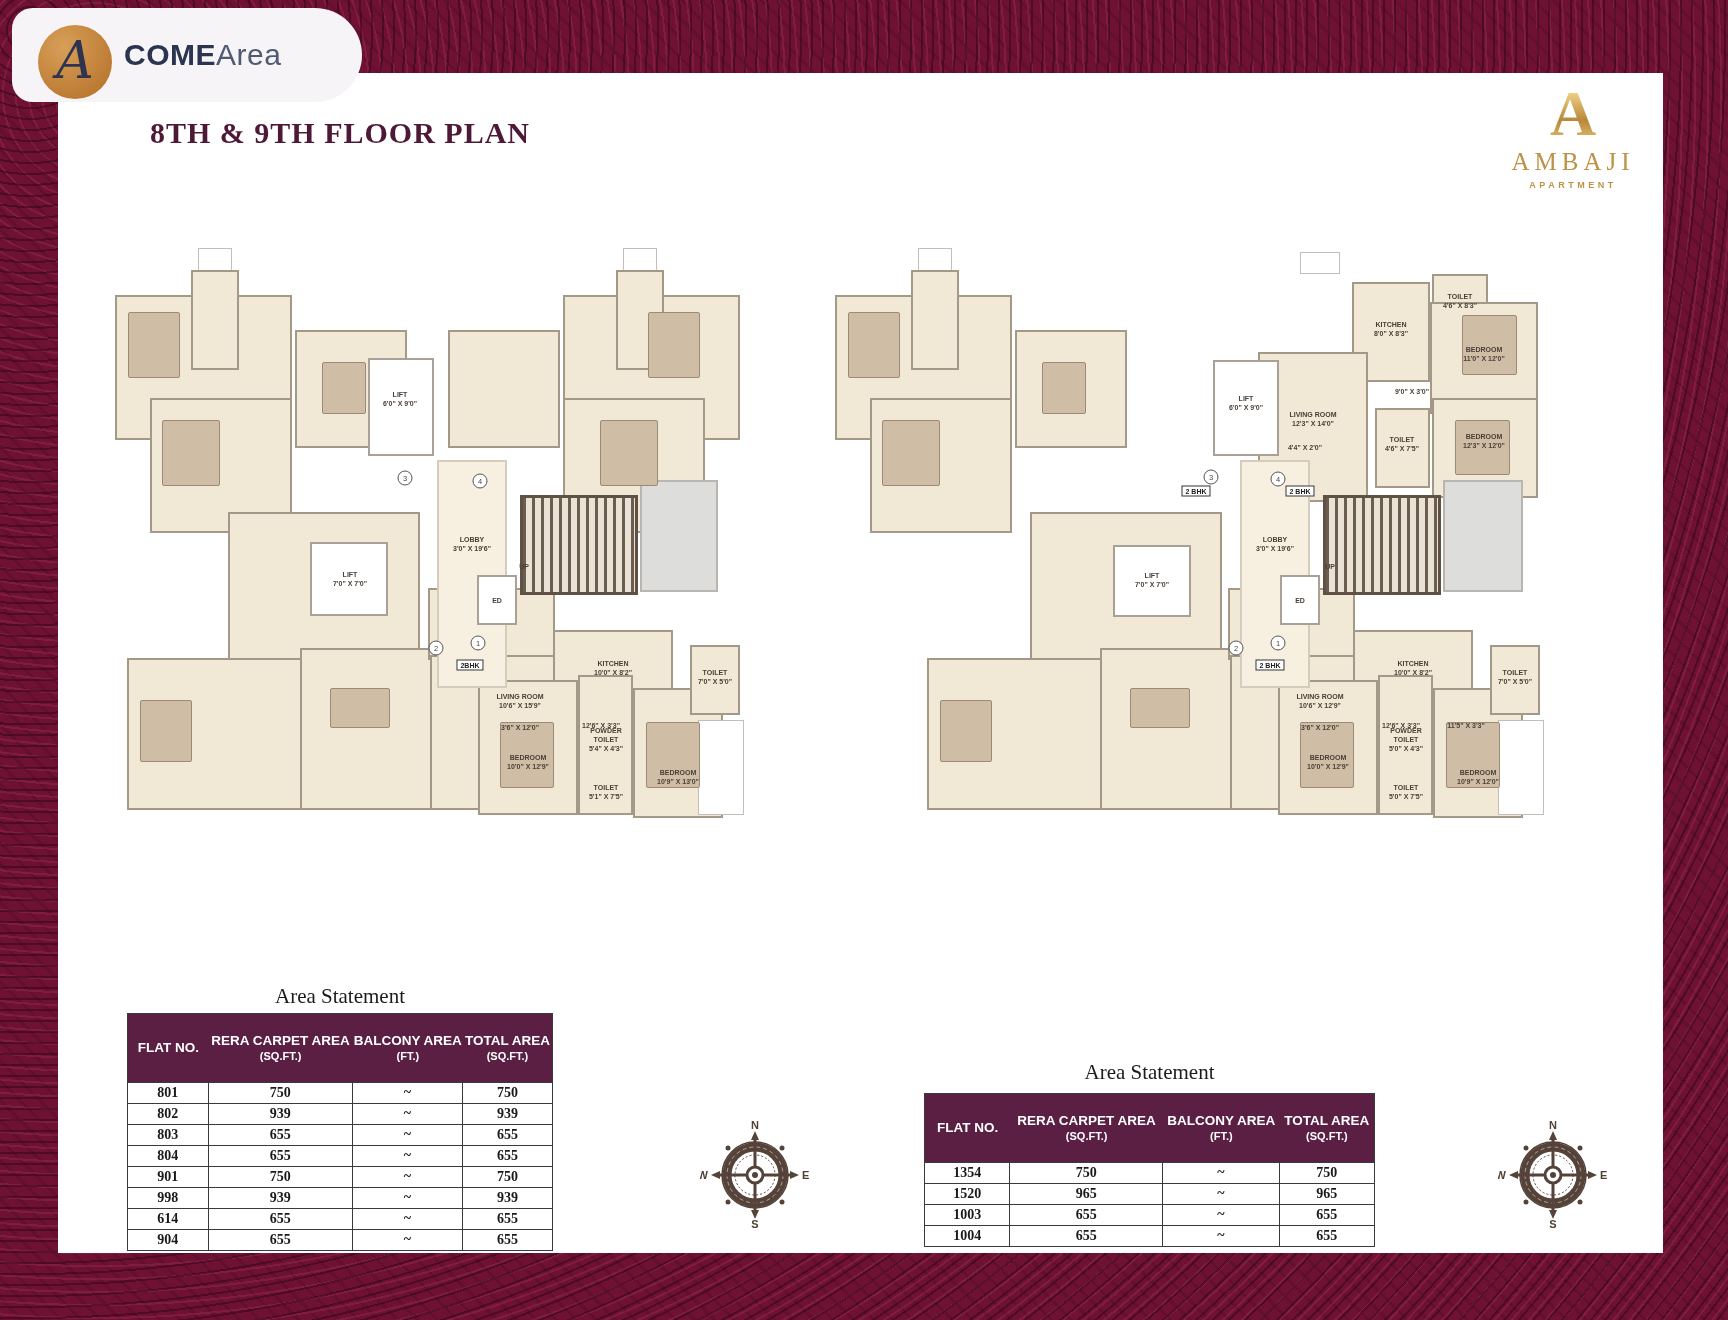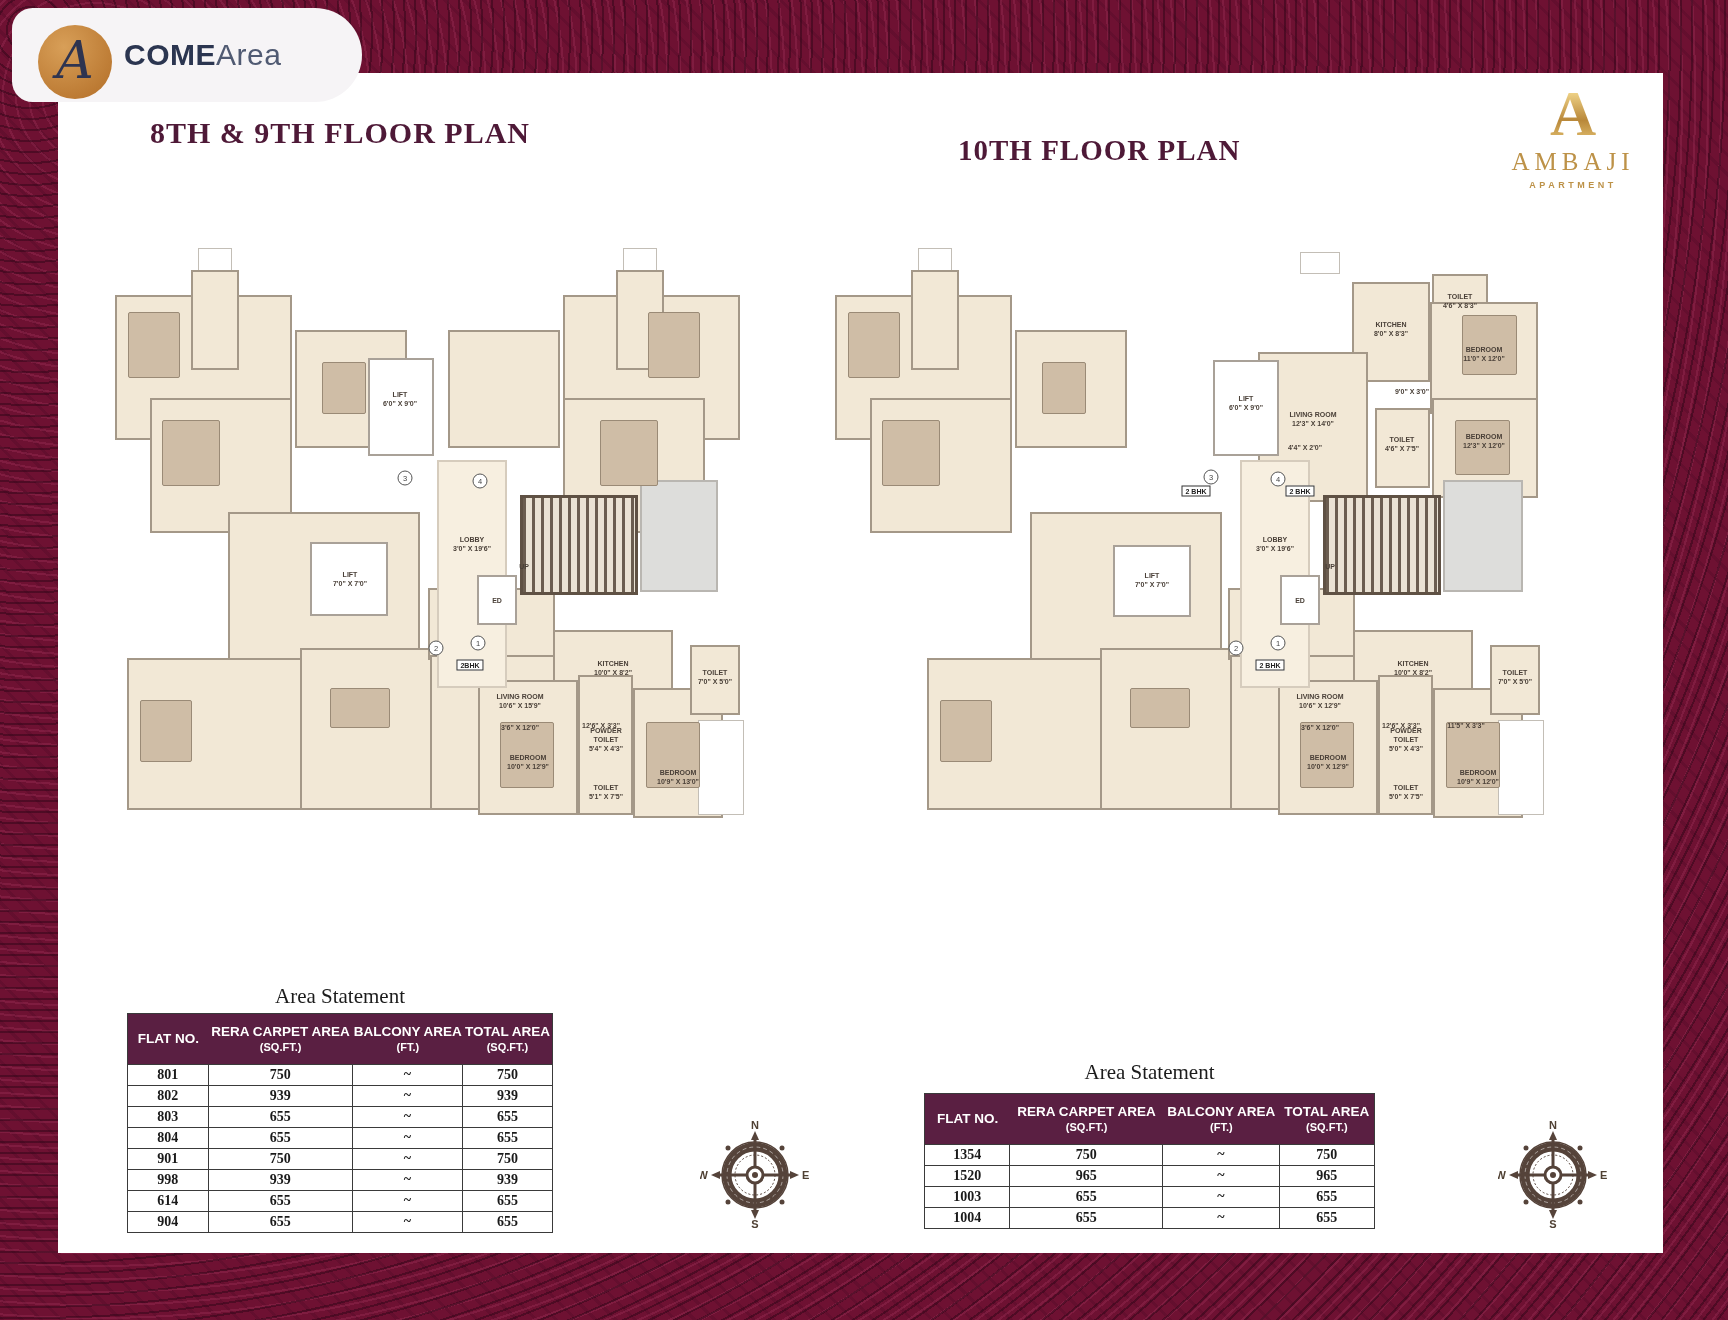--- a/index.html
+++ b/index.html
@@ -41,21 +41,21 @@
   .lbl{position:absolute;transform:translate(-50%,-50%);font-size:7px;font-weight:bold;color:#4a4038;
     text-align:center;white-space:pre-line;line-height:1.25;letter-spacing:0;}
   .tag{position:absolute;transform:translate(-50%,-50%);font-size:7px;font-weight:bold;color:#222;
     background:#fff;border:1px solid #333;padding:1px 3px;white-space:nowrap;}
   .circ{position:absolute;transform:translate(-50%,-50%);width:13px;height:13px;border:1px solid #555;
     border-radius:50%;background:#fff;font-size:7.5px;color:#444;display:flex;align-items:center;justify-content:center;}
   .furn{position:absolute;background:#cfbda6;border:1px solid #9a8a76;border-radius:2px;box-sizing:border-box;}
   
   .areaTitle{position:absolute;font-family:"Liberation Serif", serif;font-size:21px;color:#1c1c1c;text-align:center;}
   .atable{position:absolute;border:1px solid #3a3a3a;box-sizing:border-box;background:#fff;}
-  .thead{display:grid;grid-template-columns:19% 34% 26% 21%;background:#5a1f42;color:#fff;height:50px;}
+  .thead{display:grid;grid-template-columns:19% 34% 26% 21%;background:#5a1f42;color:#fff;height:68px;}
   .th{display:flex;flex-direction:column;align-items:center;justify-content:center;line-height:1.25;
     font-size:13.5px;font-weight:bold;text-align:center;}
   .th .unit{font-size:11px;font-weight:bold;}
   .tr{display:grid;grid-template-columns:19% 34% 26% 21%;height:21px;}
   .td{border-top:1px solid #3a3a3a;border-right:1px solid #3a3a3a;display:flex;align-items:center;justify-content:center;
     font-size:14px;font-weight:bold;color:#1a1a1a;box-sizing:border-box;}
   .td:nth-child(4){border-right:none;}
   .tr .td:nth-child(n){border-left:none;font-family:Liberation Serif, serif;}
   .tr > .td:first-child{border-left:none;}
   .tr .td + .td{border-left:none;}
@@ -70,21 +70,20 @@
   <div class="plate">
     <div class="brandCircle">
       <span class="brandA">A</span>
     </div>
     <div class="brandText">
       <span class="brandCome">COME</span><span class="brandAbode">Area</span>
     </div>
   </div>
 
   <div class="floorTitle" style="left:150px;top:116px;">8TH &amp; 9TH FLOOR PLAN</div>
-  <div class="floorTitle" style="left:958px;top:134px;font-size:29px;">10TH FLOOR PLAN</div>
 
   <div class="ambaji">
     <div class="bigA">A</div>
     <div class="name">AMBAJI</div>
     <div class="type">APARTMENT</div>
   </div>
 
   <div style="position:absolute;inset:0;">
     <div class="ledge" style="left:198px;top:248px;width:34px;height:24px;"></div>
     <div class="ledge" style="left:623px;top:248px;width:34px;height:24px;"></div>

